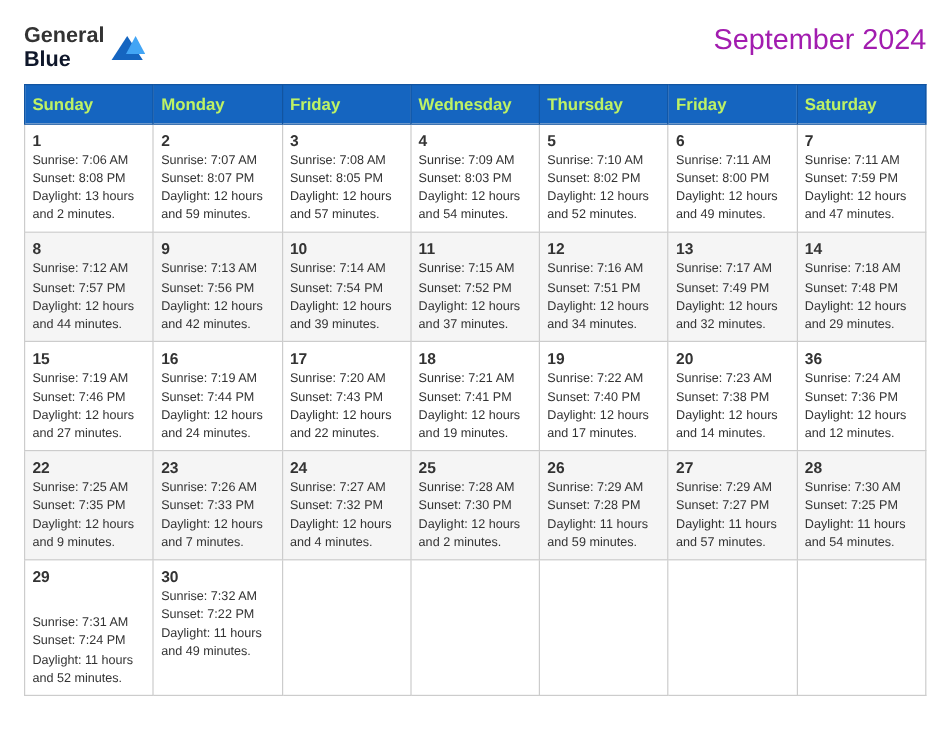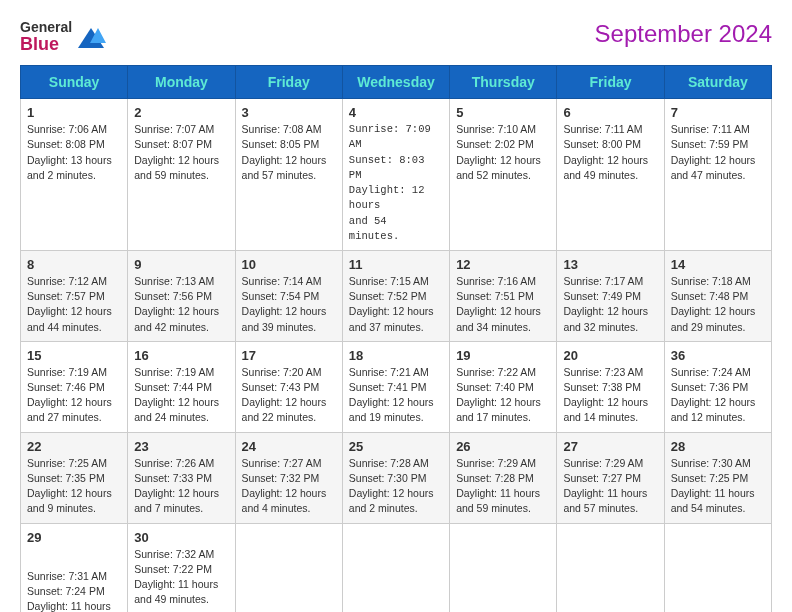--- a/index.html
+++ b/index.html
@@ -19,28 +19,28 @@
     .logo {
       display: flex;
       align-items: center;
     }
     .logo-text {
       display: flex;
       flex-direction: column;
       line-height: 1.1;
     }
     .logo-general {
-      font-size: 14px;
+      font-size: 18px;
       font-weight: bold;
       color: #333;
     }
     .logo-blue {
       font-size: 18px;
       font-weight: bold;
-      color: #be185d;
+      color: #0f172a;
     }
     .logo-icon {
       width: 30px;
       height: 30px;
       margin-left: 4px;
     }
     .title-section {
       text-align: right;
     }
     .month-title {
@@ -52,22 +52,22 @@
       font-size: 16px;
       color: #555;
     }
     .calendar-table {
       width: 100%;
       border-collapse: collapse;
       border: 1px solid #ccc;
     }
     .calendar-table th {
       background-color: #1565c0;
-      color: #5eead4;
-      text-align: center;
+      color: #bef264;
+      text-align: left;
       padding: 8px 6px;
       font-size: 14px;
       font-weight: bold;
       border: 1px solid #1254a0;
     }
     .calendar-table td {
       vertical-align: top;
       padding: 6px 6px;
       border: 1px solid #ccc;
       font-size: 11px;
@@ -144,29 +144,29 @@
         </td>
         <td>
           <span class="day-number">3</span>
           <div class="day-info" style="white-space: pre-line;">Sunrise: 7:08 AM
 Sunset: 8:05 PM
 Daylight: 12 hours
 and 57 minutes.</div>
         </td>
         <td>
           <span class="day-number">4</span>
-          <div class="day-info" style="white-space: pre-line; font-family: Liberation Mono, monospace;">Sunrise: 7:09 AM
+          <div class="day-info" style="white-space: pre-line;">Sunrise: 7:09 AM
 Sunset: 8:03 PM
 Daylight: 12 hours
 and 54 minutes.</div>
         </td>
         <td>
           <span class="day-number">5</span>
           <div class="day-info" style="white-space: pre-line;">Sunrise: 7:10 AM
-Sunset: 2:02 PM
+Sunset: 8:02 PM
 Daylight: 12 hours
 and 52 minutes.</div>
         </td>
         <td>
           <span class="day-number">6</span>
           <div class="day-info" style="white-space: pre-line;">Sunrise: 7:11 AM
 Sunset: 8:00 PM
 Daylight: 12 hours
 and 49 minutes.</div>
         </td>

